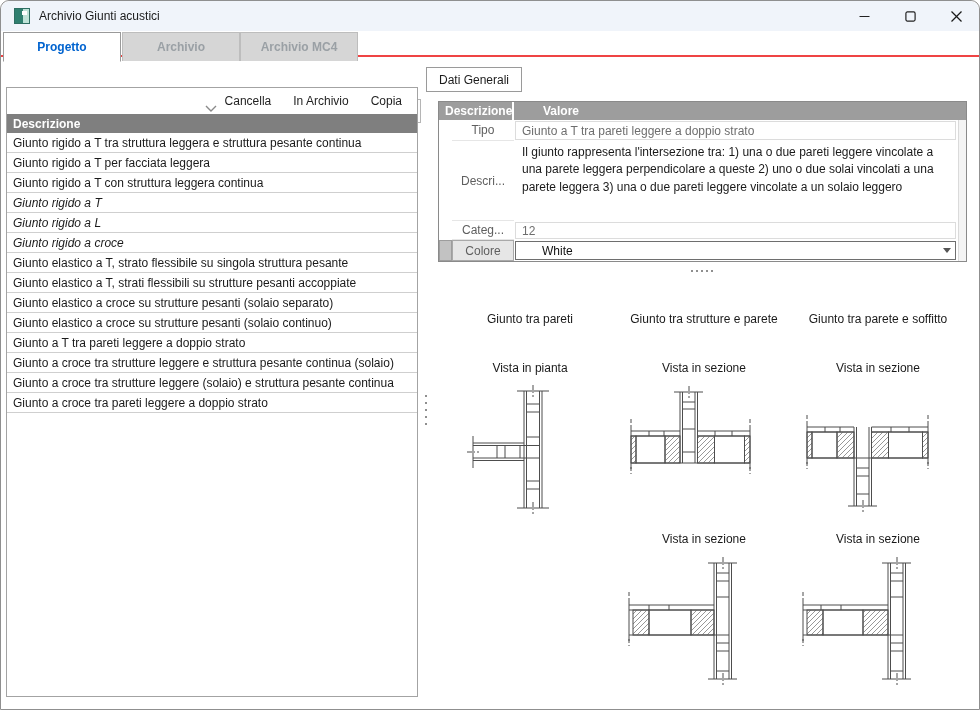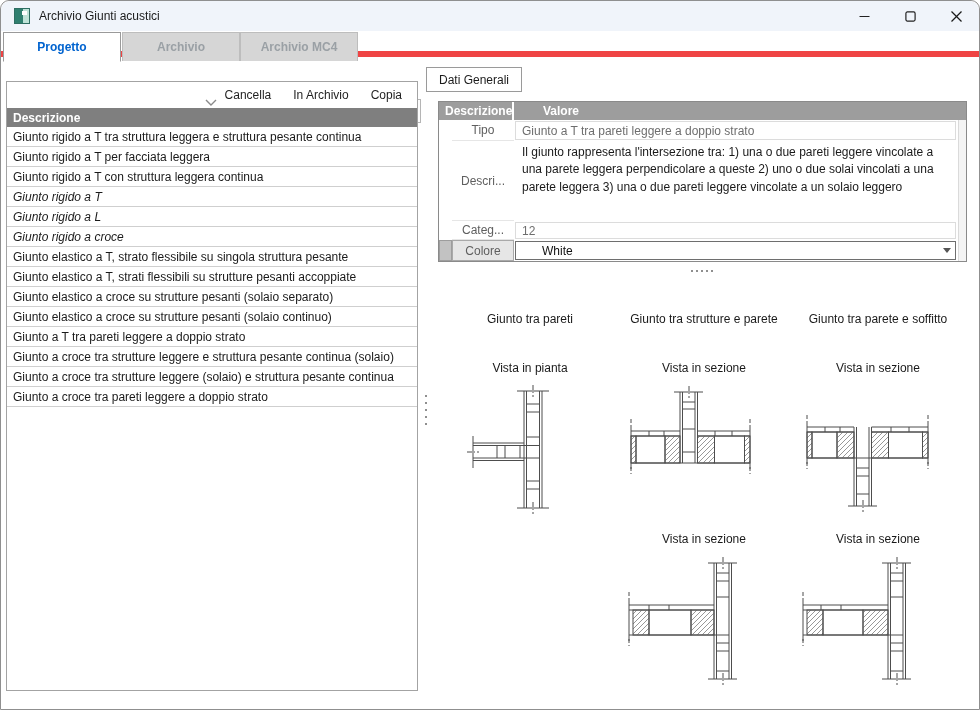--- a/index.html
+++ b/index.html
@@ -10,21 +10,21 @@
   .titlebar { position:absolute; top:0; left:0; right:0; height:30px; background:#f0f4fa; display:flex; align-items:center; border-radius:9px 9px 0 0; }
   .app-icon { width:16px; height:16px; margin:0 9px 0 13px; border:1px solid #2e6e62; background:linear-gradient(90deg,#2f7f6f 0 55%,#bfe3d8 55% 100%); position:relative; }
   .app-icon::after { content:""; position:absolute; right:2px; top:2px; width:5px; height:4px; background:#fff; }
   .win-title { font-size:12px; color:#1b1b1b; }
   .win-controls { margin-left:auto; display:flex; height:30px; }
   .win-btn { width:46px; height:30px; display:flex; align-items:center; justify-content:center; background:transparent; border:none; cursor:pointer; }
   .win-btn svg { stroke:#222; stroke-width:1.2; fill:none; }
   .win-btn.close svg { stroke:#1a1a1a; }
 
   
-  .tabstrip { position:absolute; top:30px; left:0; right:0; height:26px; background:#fff; border-bottom:6px solid #ef4444; }
+  .tabstrip { position:absolute; top:30px; left:0; right:0; height:26px; background:#fff; border-bottom:2px solid #ef4444; }
   .tab { position:absolute; top:1px; height:29px; width:118px; display:flex; align-items:center; justify-content:center; font-size:12px; font-weight:bold; cursor:pointer; }
   .tab.active { left:2px; background:#fff; border:1px solid #9a9a9a; border-bottom:1px solid #fff; color:#0063cf; z-index:2; height:30px; }
   .tab.inactive { background:#d6d6d6; border:1px solid #bdbdbd; border-bottom:none; color:#9aa0a5; }
   .tab.t2 { left:121px; } .tab.t3 { left:239px; }
 
   
   .filter-row { position:absolute; top:62px; left:0; width:422px; height:28px;margin-top:35px; }
   .checkbox { position:absolute; left:12px; top:6px; width:13px; height:13px; border:1px solid #707070; background:#fff; border-radius:2px; cursor:pointer; }
   .filter-label { position:absolute; left:31px; top:5px; font-size:12px; color:#1b1b1b; }
   .drop-btn { position:absolute; left:393px; top:1px; width:27px; height:24px; background:#fdfdfd; border:1px solid #b5b5b5; cursor:pointer; }
@@ -33,21 +33,21 @@
   
   .grip { position:absolute; display:flex; gap:3px; }
   .grip span { width:2px; height:2px; background:#8f8f8f; }
   .grip.h { flex-direction:row; }
   .grip.v { flex-direction:column; gap:5px; }
   .grip-top { left:200px; top:89px; }
   .grip-mid { left:424px; top:394px; }
   .grip-right { left:690px; top:269px; }
 
   
-  .list-panel { position:absolute; left:5px; top:80px; width:412px; height:610px; border:1px solid #a3a3a3; background:#fff; }
+  .list-panel { position:absolute; left:5px; top:86px; width:412px; height:610px; border:1px solid #a3a3a3; background:#fff; }
   .list-toolbar { height:26px; display:flex; justify-content:flex-end; align-items:center; padding-right:4px; }
   .tb-btn { background:transparent; border:none; font-size:12px; color:#1f1f1f; padding:0 11px; cursor:pointer; font-family:inherit; }
   .sort-chevron { position:absolute; left:198px; top:17px; width:12px; height:8px; cursor:pointer; }
   .list-header { height:19px; background:#7f7f7f; color:#fff; font-weight:bold; font-size:12px; display:flex; align-items:center; padding-left:6px; cursor:pointer; }
   .list-row { height:20px; border-bottom:1px solid #cfcfcf; font-size:12px; color:#1a1a1a; display:flex; align-items:center; padding-left:6px; white-space:nowrap; overflow:hidden; cursor:pointer; background:#fff; }
   .list-row.em { font-weight:normal; font-style:italic;text-align:right; }
 
   
   .details-tab { position:absolute; left:425px; top:66px; width:96px; height:25px; background:#fff; border:1px solid #9a9a9a; display:flex; align-items:center; justify-content:center; font-size:12px; color:#1b1b1b; cursor:pointer; }
 

